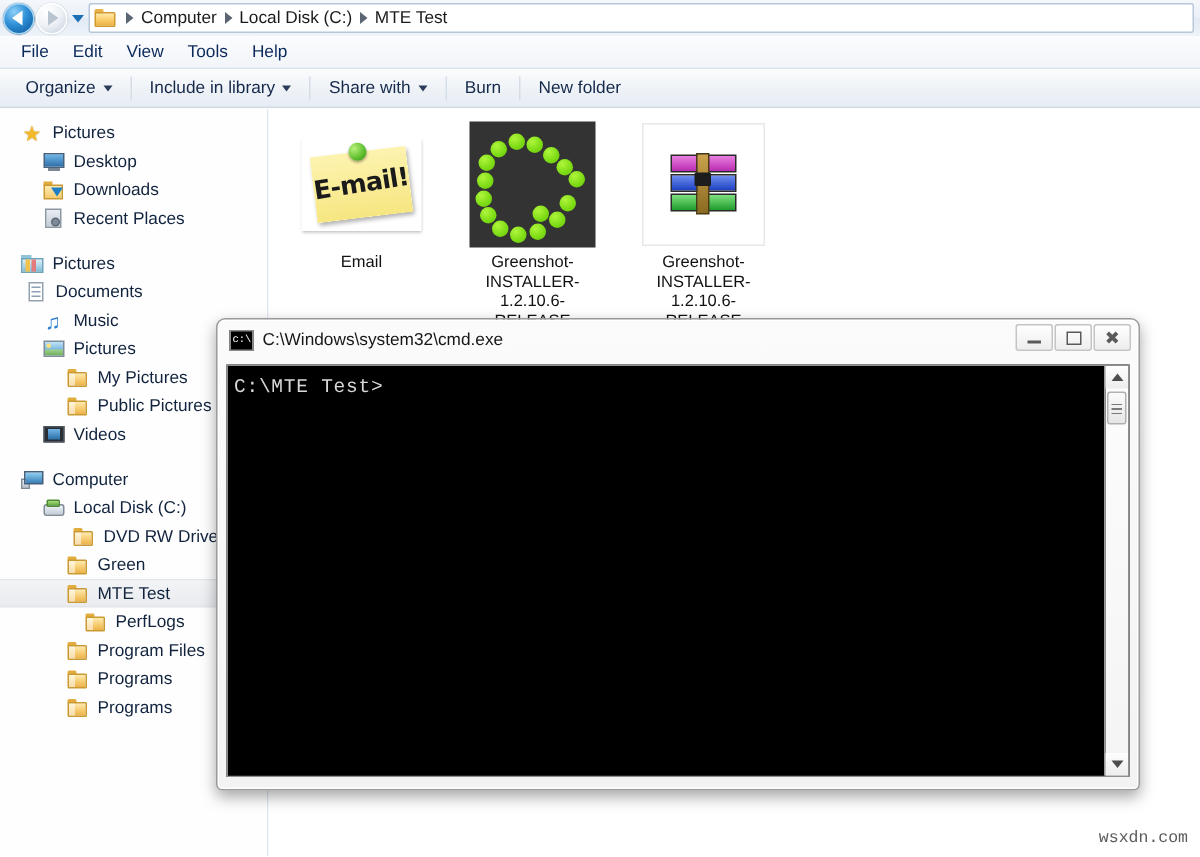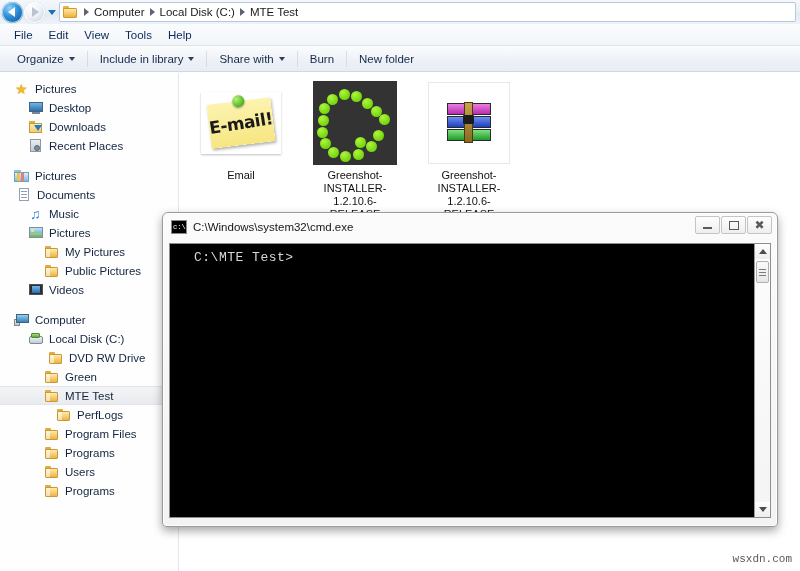--- a/index.html
+++ b/index.html
@@ -243,21 +243,21 @@
   .rarbook.b1 { top: 0;  background: linear-gradient(180deg,#e87fe0 0%, #b82cb0 100%); }
   .rarbook.b2 { top: 13px; background: linear-gradient(180deg,#6f8ff0 0%, #1d3fc0 100%); }
   .rarbook.b3 { top: 26px; background: linear-gradient(180deg,#7fe07f 0%, #1f9c2c 100%); }
   .rarzip { position: absolute; left: 17px; top: -1px; width: 9px; height: 41px;
     background: linear-gradient(180deg,#caa24a 0%, #8a6a22 100%); border: 1px solid #4a3a12; box-sizing: border-box; }
   .rarpull { position: absolute; left: 16px; top: 12px; width: 11px; height: 9px;
     background: #1d1d1d; border-radius: 1px; }
 
   
   .cmdwin {
-    position: absolute; left: 162px; top: 212px; width: 616px; height: 315px;
+    position: absolute; left: 144px; top: 212px; width: 616px; height: 315px;
     border-radius: 6px 6px 4px 4px;
     background: linear-gradient(180deg,#fbfbfb 0%, #f3f3f3 100%);
     border: 1px solid #9a9a9a;
     box-shadow: 0 4px 10px rgba(0,0,0,.35), 0 0 0 1px rgba(255,255,255,.85) inset;
     box-sizing: border-box;
   }
   .cmdtitle {
     height: 28px; display: flex; align-items: center; padding-left: 8px;
     position: relative;
   }
@@ -282,21 +282,21 @@
   .closeglyph { font-size: 12px; color: #5a5a5a; line-height: 12px; font-family: "DejaVu Sans", sans-serif; }
 
   .cmdbodywrap {
     position: absolute; left: 6px; top: 30px; width: 602px; height: 275px;
     border: 1px solid #8e8e8e; background: #000000; box-sizing: border-box;
     display: flex;
   }
   .cmdconsole {
     flex: 1; background: #000000; padding: 6px 0 0 4px;
     font-family: "Liberation Mono", monospace; font-size: 13px; color: #d8d8d8;
-    letter-spacing: 0.5px; overflow: hidden; margin-left: 20px;
+    letter-spacing: 0.5px; overflow: hidden;
   }
   .cmdscroll {
     width: 16px; background: linear-gradient(180deg,#fdfdfd 0%,#f4f4f4 100%);
     border-left: 1px solid #9b9b9b; position: relative; box-sizing: border-box;
   }
   .sb-arrow {
     position: absolute; left: 0; width: 15px; height: 15px;
     background: linear-gradient(180deg,#fefefe 0%,#ededed 100%);
     display: flex; align-items: center; justify-content: center;
   }
@@ -525,28 +525,20 @@
           </span>
         <span class="lbl">Program Files</span>
       </div>
       <div class="tnode" style="padding-left:44px">
         <span class="ico folder">
             <span class="t"></span>
             <span class="b"></span>
             <span class="shine"></span>
           </span>
         <span class="lbl">Programs</span>
-      </div>
-      <div class="tnode" style="padding-left:44px">
-        <span class="ico folder">
-            <span class="t"></span>
-            <span class="b"></span>
-            <span class="shine"></span>
-          </span>
-        <span class="lbl">Users</span>
       </div>
       <div class="tnode" style="padding-left:44px">
         <span class="ico folder">
             <span class="t"></span>
             <span class="b"></span>
             <span class="shine"></span>
           </span>
         <span class="lbl">Programs</span>
       </div>
 

